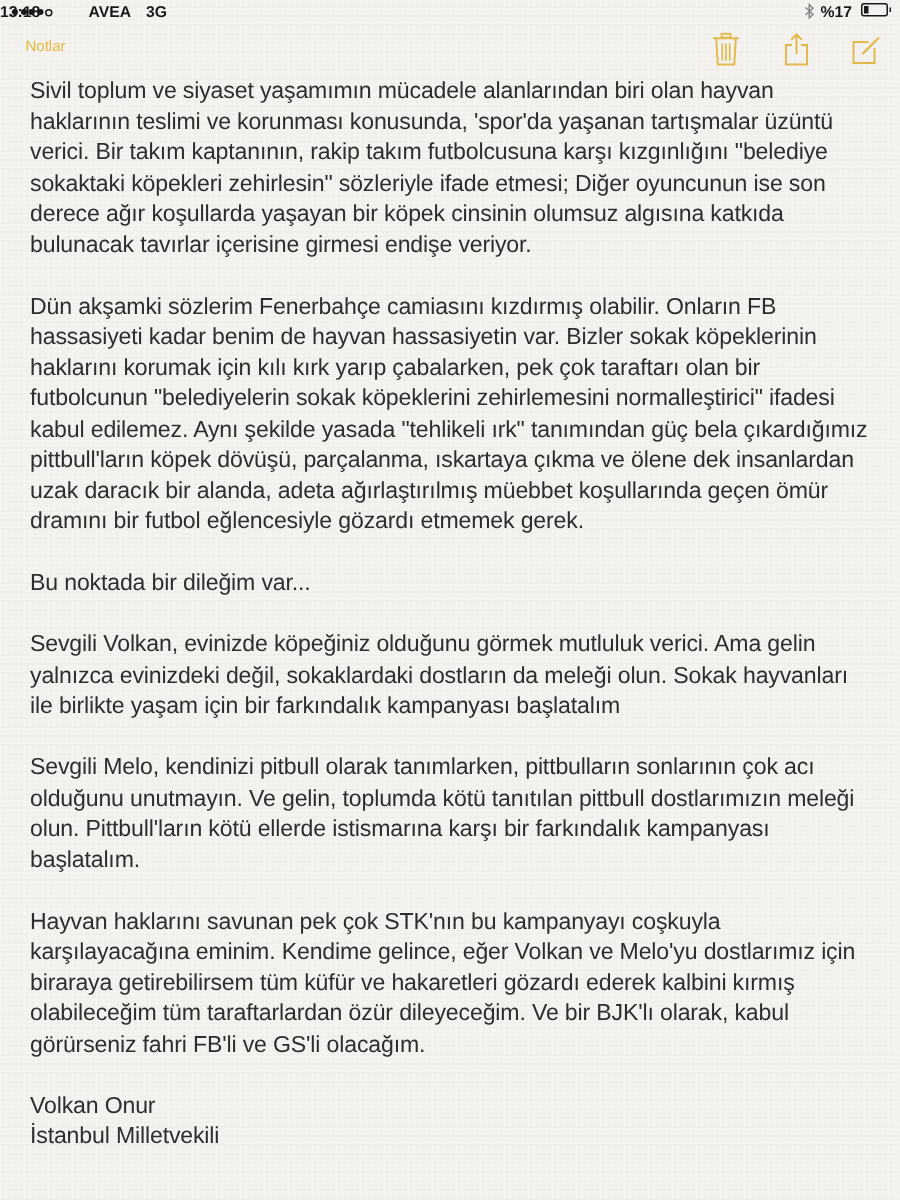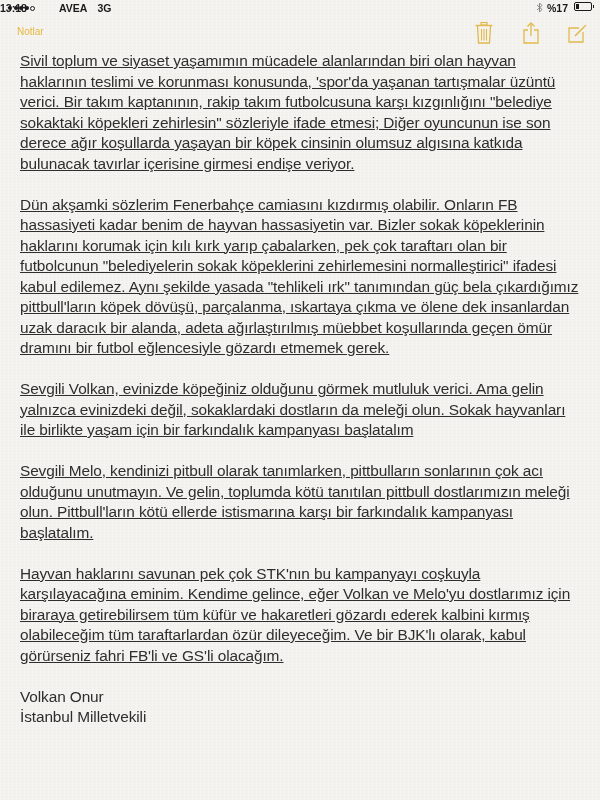--- a/index.html
+++ b/index.html
@@ -118,21 +118,20 @@
       font-size: 15.4px;
       line-height: 20.5px;
       color: #2e2e2e;
       letter-spacing: -0.1px;
     }
     .note-title {
       margin: 0 0 20.5px 0;
     }
     .para {
       margin: 0 0 20.5px 0;
-      text-decoration: underline;
     }
     .signature-line {
       margin: 0;
     }
   </style>
 </head>
 <body>
 
 <div class="status-bar">
   <div class="status-left">
@@ -187,18 +186,19 @@
       <path d="M13 7 L3 7 L3 21 L17 21 L17 11" fill="none" stroke="#e2b94a" stroke-width="1.3"></path>
       <path d="M9 15 L18.5 5.5" stroke="#e2b94a" stroke-width="1.6"></path>
       <path d="M18.5 5.5 L20 4" stroke="#e2b94a" stroke-width="1.2"></path>
     </svg>
   </div>
 </div>
 
 <div class="note-body">
   <p class="para">Sivil toplum ve siyaset yaşamımın mücadele alanlarından biri olan hayvan haklarının teslimi ve korunması konusunda, 'spor'da yaşanan tartışmalar üzüntü verici. Bir takım kaptanının, rakip takım futbolcusuna karşı kızgınlığını "belediye sokaktaki köpekleri zehirlesin" sözleriyle ifade etmesi; Diğer oyuncunun ise son derece ağır koşullarda yaşayan bir köpek cinsinin olumsuz algısına katkıda bulunacak tavırlar içerisine girmesi endişe veriyor.</p>
   <p class="para">Dün akşamki sözlerim Fenerbahçe camiasını kızdırmış olabilir. Onların FB hassasiyeti kadar benim de hayvan hassasiyetin var. Bizler sokak köpeklerinin haklarını korumak için kılı kırk yarıp çabalarken, pek çok taraftarı olan bir futbolcunun "belediyelerin sokak köpeklerini zehirlemesini normalleştirici" ifadesi kabul edilemez. Aynı şekilde yasada "tehlikeli ırk" tanımından güç bela çıkardığımız pittbull'ların köpek dövüşü, parçalanma, ıskartaya çıkma ve ölene dek insanlardan uzak daracık bir alanda, adeta ağırlaştırılmış müebbet koşullarında geçen ömür dramını bir futbol eğlencesiyle gözardı etmemek gerek.</p>
+  <p class="para">Bu noktada bir dileğim var...</p>
   <p class="para">Sevgili Volkan, evinizde köpeğiniz olduğunu görmek mutluluk verici. Ama gelin yalnızca evinizdeki değil, sokaklardaki dostların da meleği olun. Sokak hayvanları ile birlikte yaşam için bir farkındalık kampanyası başlatalım</p>
   <p class="para">Sevgili Melo, kendinizi pitbull olarak tanımlarken, pittbulların sonlarının çok acı olduğunu unutmayın. Ve gelin, toplumda kötü tanıtılan pittbull dostlarımızın meleği olun. Pittbull'ların kötü ellerde istismarına karşı bir farkındalık kampanyası başlatalım.</p>
   <p class="para">Hayvan haklarını savunan pek çok STK'nın bu kampanyayı coşkuyla karşılayacağına eminim. Kendime gelince, eğer Volkan ve Melo'yu dostlarımız için biraraya getirebilirsem tüm küfür ve hakaretleri gözardı ederek kalbini kırmış olabileceğim tüm taraftarlardan özür dileyeceğim. Ve bir BJK'lı olarak, kabul görürseniz fahri FB'li ve GS'li olacağım.</p>
   <p class="signature-line">Volkan Onur</p>
   <p class="signature-line">İstanbul Milletvekili</p>
 </div>
 
 </body></html>

